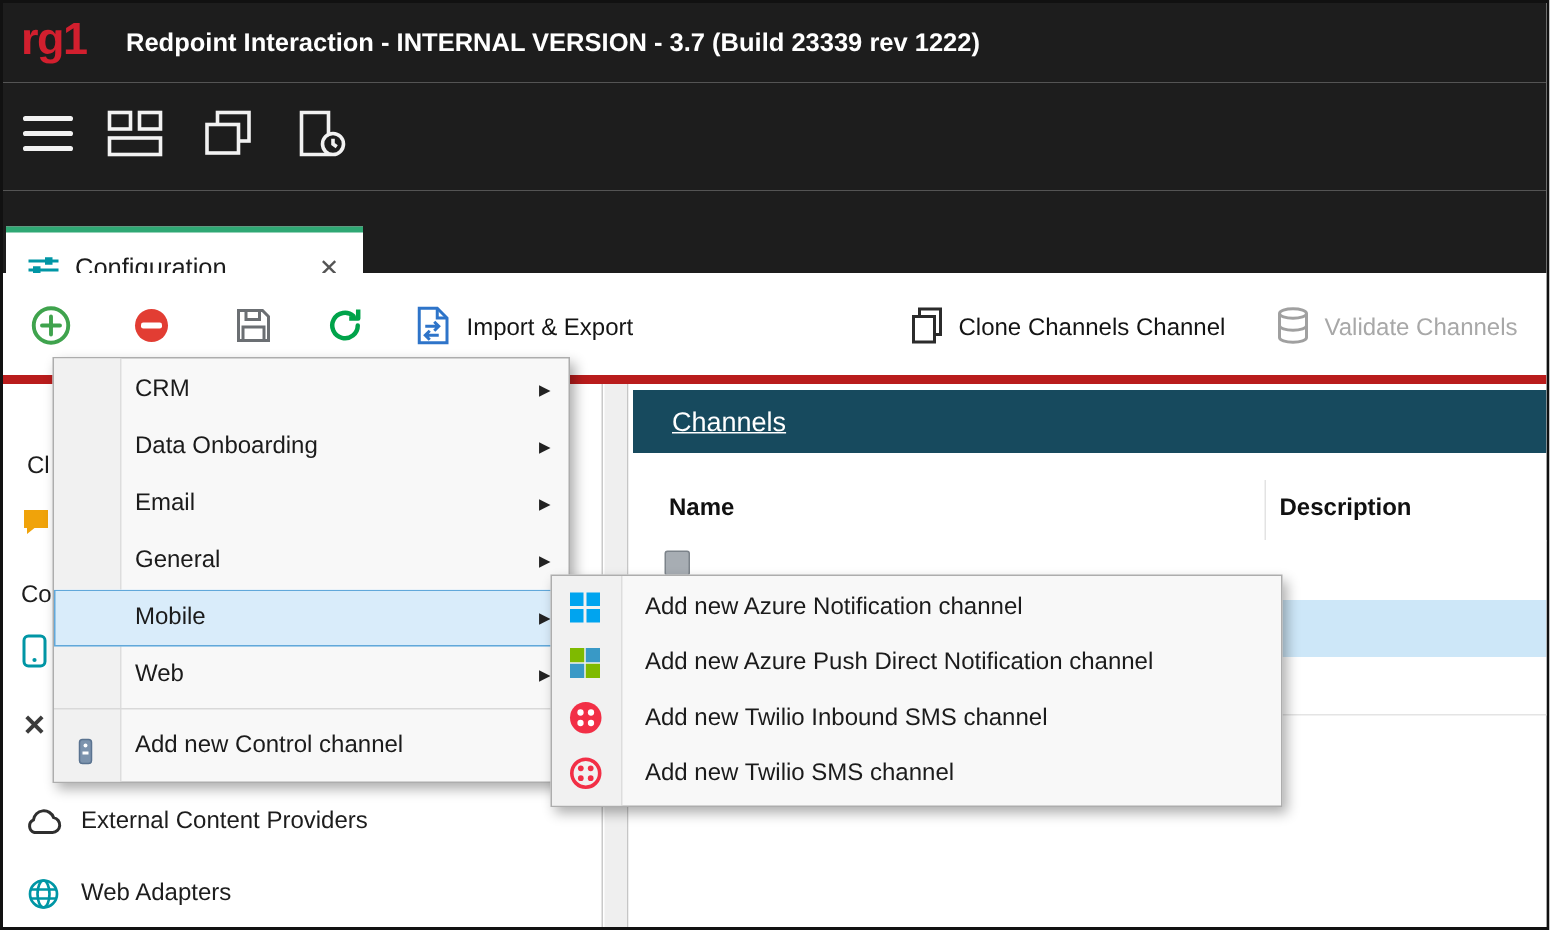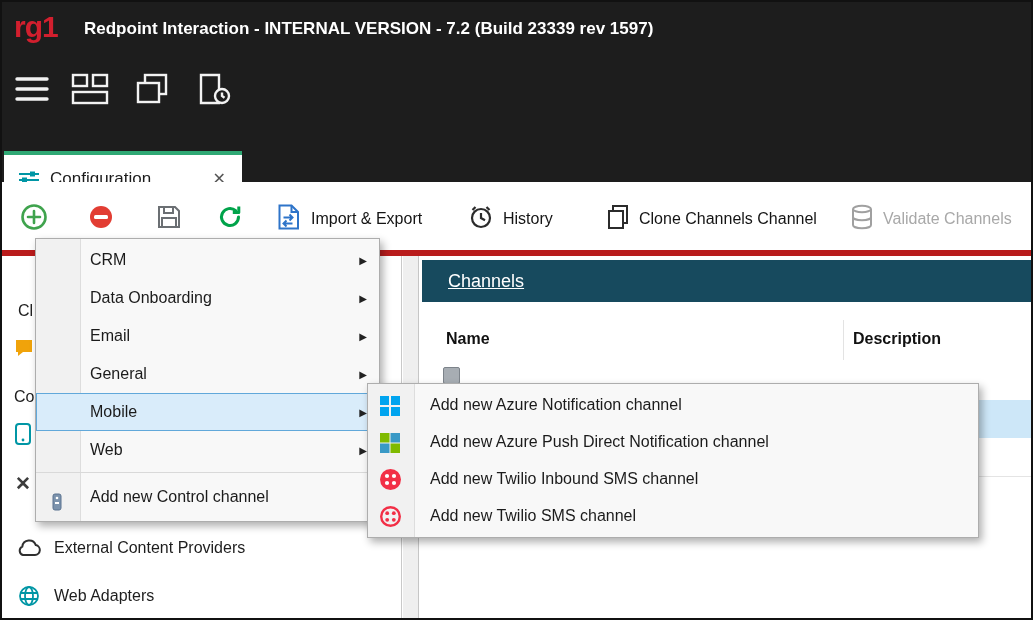--- a/index.html
+++ b/index.html
@@ -57,37 +57,37 @@
   .context-menu::before { content:""; position:absolute; left:0; top:0; bottom:0; width:44px; background:#f1f1f1; }
   .context-menu::after { content:""; position:absolute; left:44px; top:0; bottom:0; width:1px; background:#ddd; }
   .menu-item { position:relative; z-index:1; height:38px; line-height:38px; padding-left:54px; font-size:16px; color:#1b1b1b; box-sizing:border-box; cursor:default; }
   .menu-item .arrow { position:absolute; right:12px; top:1px; font-size:10px; color:#222; }
   .menu-item.highlight { background:#d9ecfa; box-shadow:inset 0 0 0 1px #61a8da; }
   .menu-sep { position:relative; z-index:1; height:1px; background:#d9d9d9; margin:3px 0; }
   .control-item { height:42px; line-height:42px; }
   .gutter-icon { position:absolute; left:11px; top:10px; }
   
   .submenu {
-    position:absolute; left:365px; top:381px; width:612px; z-index:41;
+    position:absolute; left:365px; top:381px; width:488px; z-index:41;
     background:#f8f8f8; border:1px solid #adadad; box-shadow:3px 4px 8px rgba(0,0,0,.32);
     padding:2px 12px 3px 0; box-sizing:border-box;
   }
   .submenu::before { content:""; position:absolute; left:0; top:0; bottom:0; width:46px; background:#f1f1f1; }
   .submenu::after { content:""; position:absolute; left:46px; top:0; bottom:0; width:1px; background:#ddd; }
   .submenu-item { position:relative; z-index:1; height:37px; line-height:37px; padding-left:62px; font-size:16px; color:#1b1b1b; box-sizing:border-box; cursor:default; }
   .s-icon { position:absolute; left:11px; top:7px; width:23px; height:23px; }
 </style>
 </head>
 <body>
 
 <div id="app">
 
   <div class="titlebar">
     <div class="logo">rg1</div>
-    <div class="window-title">Redpoint Interaction - INTERNAL VERSION - 7.2 (Build 23339 rev 1597)</div>
+    <div class="window-title">Redpoint Interaction - INTERNAL VERSION - 3.7 (Build 23339 rev 1222)</div>
   </div>
 
   <div class="iconbar">
     <div class="ibtn" style="left:8px">
       <span>
         <svg width="34" height="28" viewBox="0 0 34 28">
             <path d="M2 4h30M2 14h30M2 24h30" stroke="#f2f2f2" stroke-width="3.4" stroke-linecap="round" fill="none"></path>
           </svg>
       </span>
     </div>
@@ -171,30 +171,20 @@
     <div class="tbtn" style="left:274px">
       <span>
         <svg width="26" height="28" viewBox="0 0 26 28" fill="none" stroke="#2e74c9" stroke-width="2">
             <path d="M3.5 2.5h12l6.5 6.5v16.5H3.5z"></path>
             <path d="M15.5 2.5V9h6.5"></path>
             <path d="M7.5 14.5h9m-3-3 3 3-3 3"></path>
             <path d="M16.5 20.5h-9m3-3-3 3 3 3"></path>
           </svg>
       </span>
       <span class="tlabel">Import &amp; Export</span>
-    </div>
-    <div class="tbtn" style="left:466px">
-      <span>
-        <svg width="26" height="26" viewBox="0 0 26 26" fill="none" stroke="#2b2b2b" stroke-width="2.2">
-            <circle cx="13" cy="14" r="9"></circle>
-            <path d="M13 9v5l4 2.2"></path>
-            <path d="M4.5 6 7.5 3M21.5 6l-3-3"></path>
-          </svg>
-      </span>
-      <span class="tlabel">History</span>
     </div>
     <div class="tbtn" style="left:604px">
       <span>
         <svg width="24" height="26" viewBox="0 0 24 26" fill="none" stroke="#2b2b2b" stroke-width="2">
             <rect x="7" y="2" width="14" height="17"></rect>
             <rect x="3" y="7" width="14" height="17" fill="#fff"></rect>
           </svg>
       </span>
       <span class="tlabel">Clone Channels Channel</span>
     </div>

